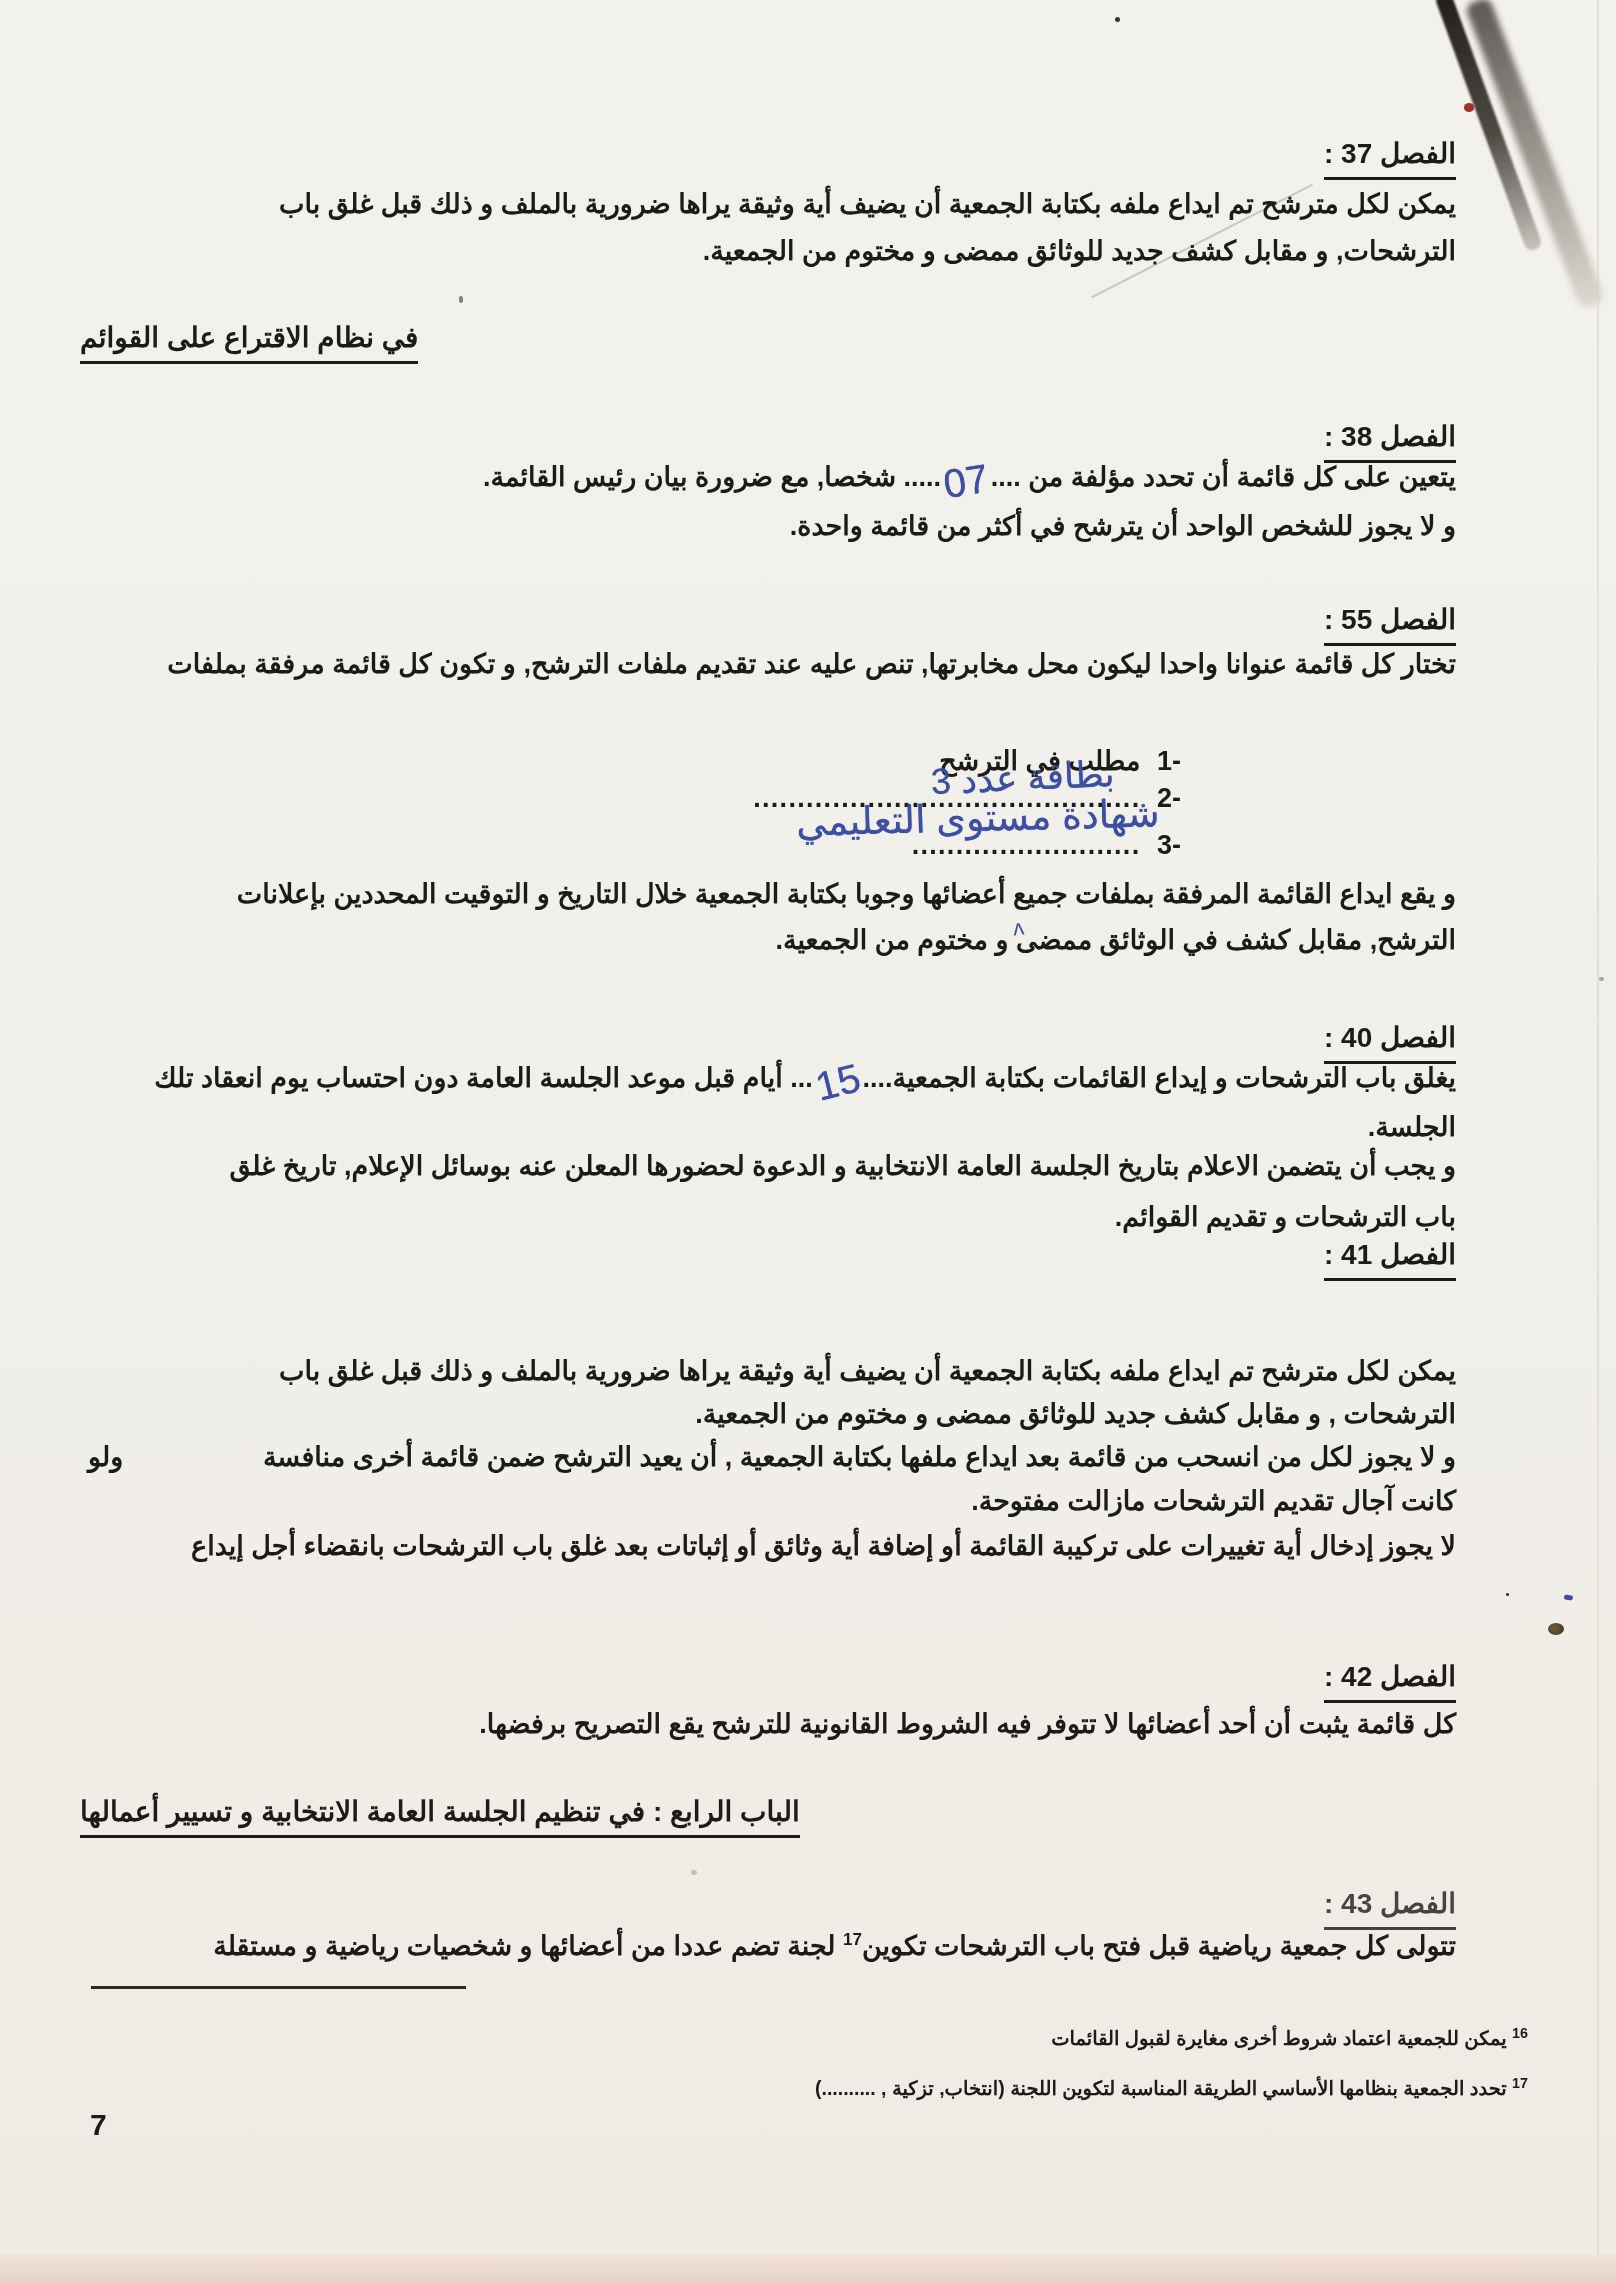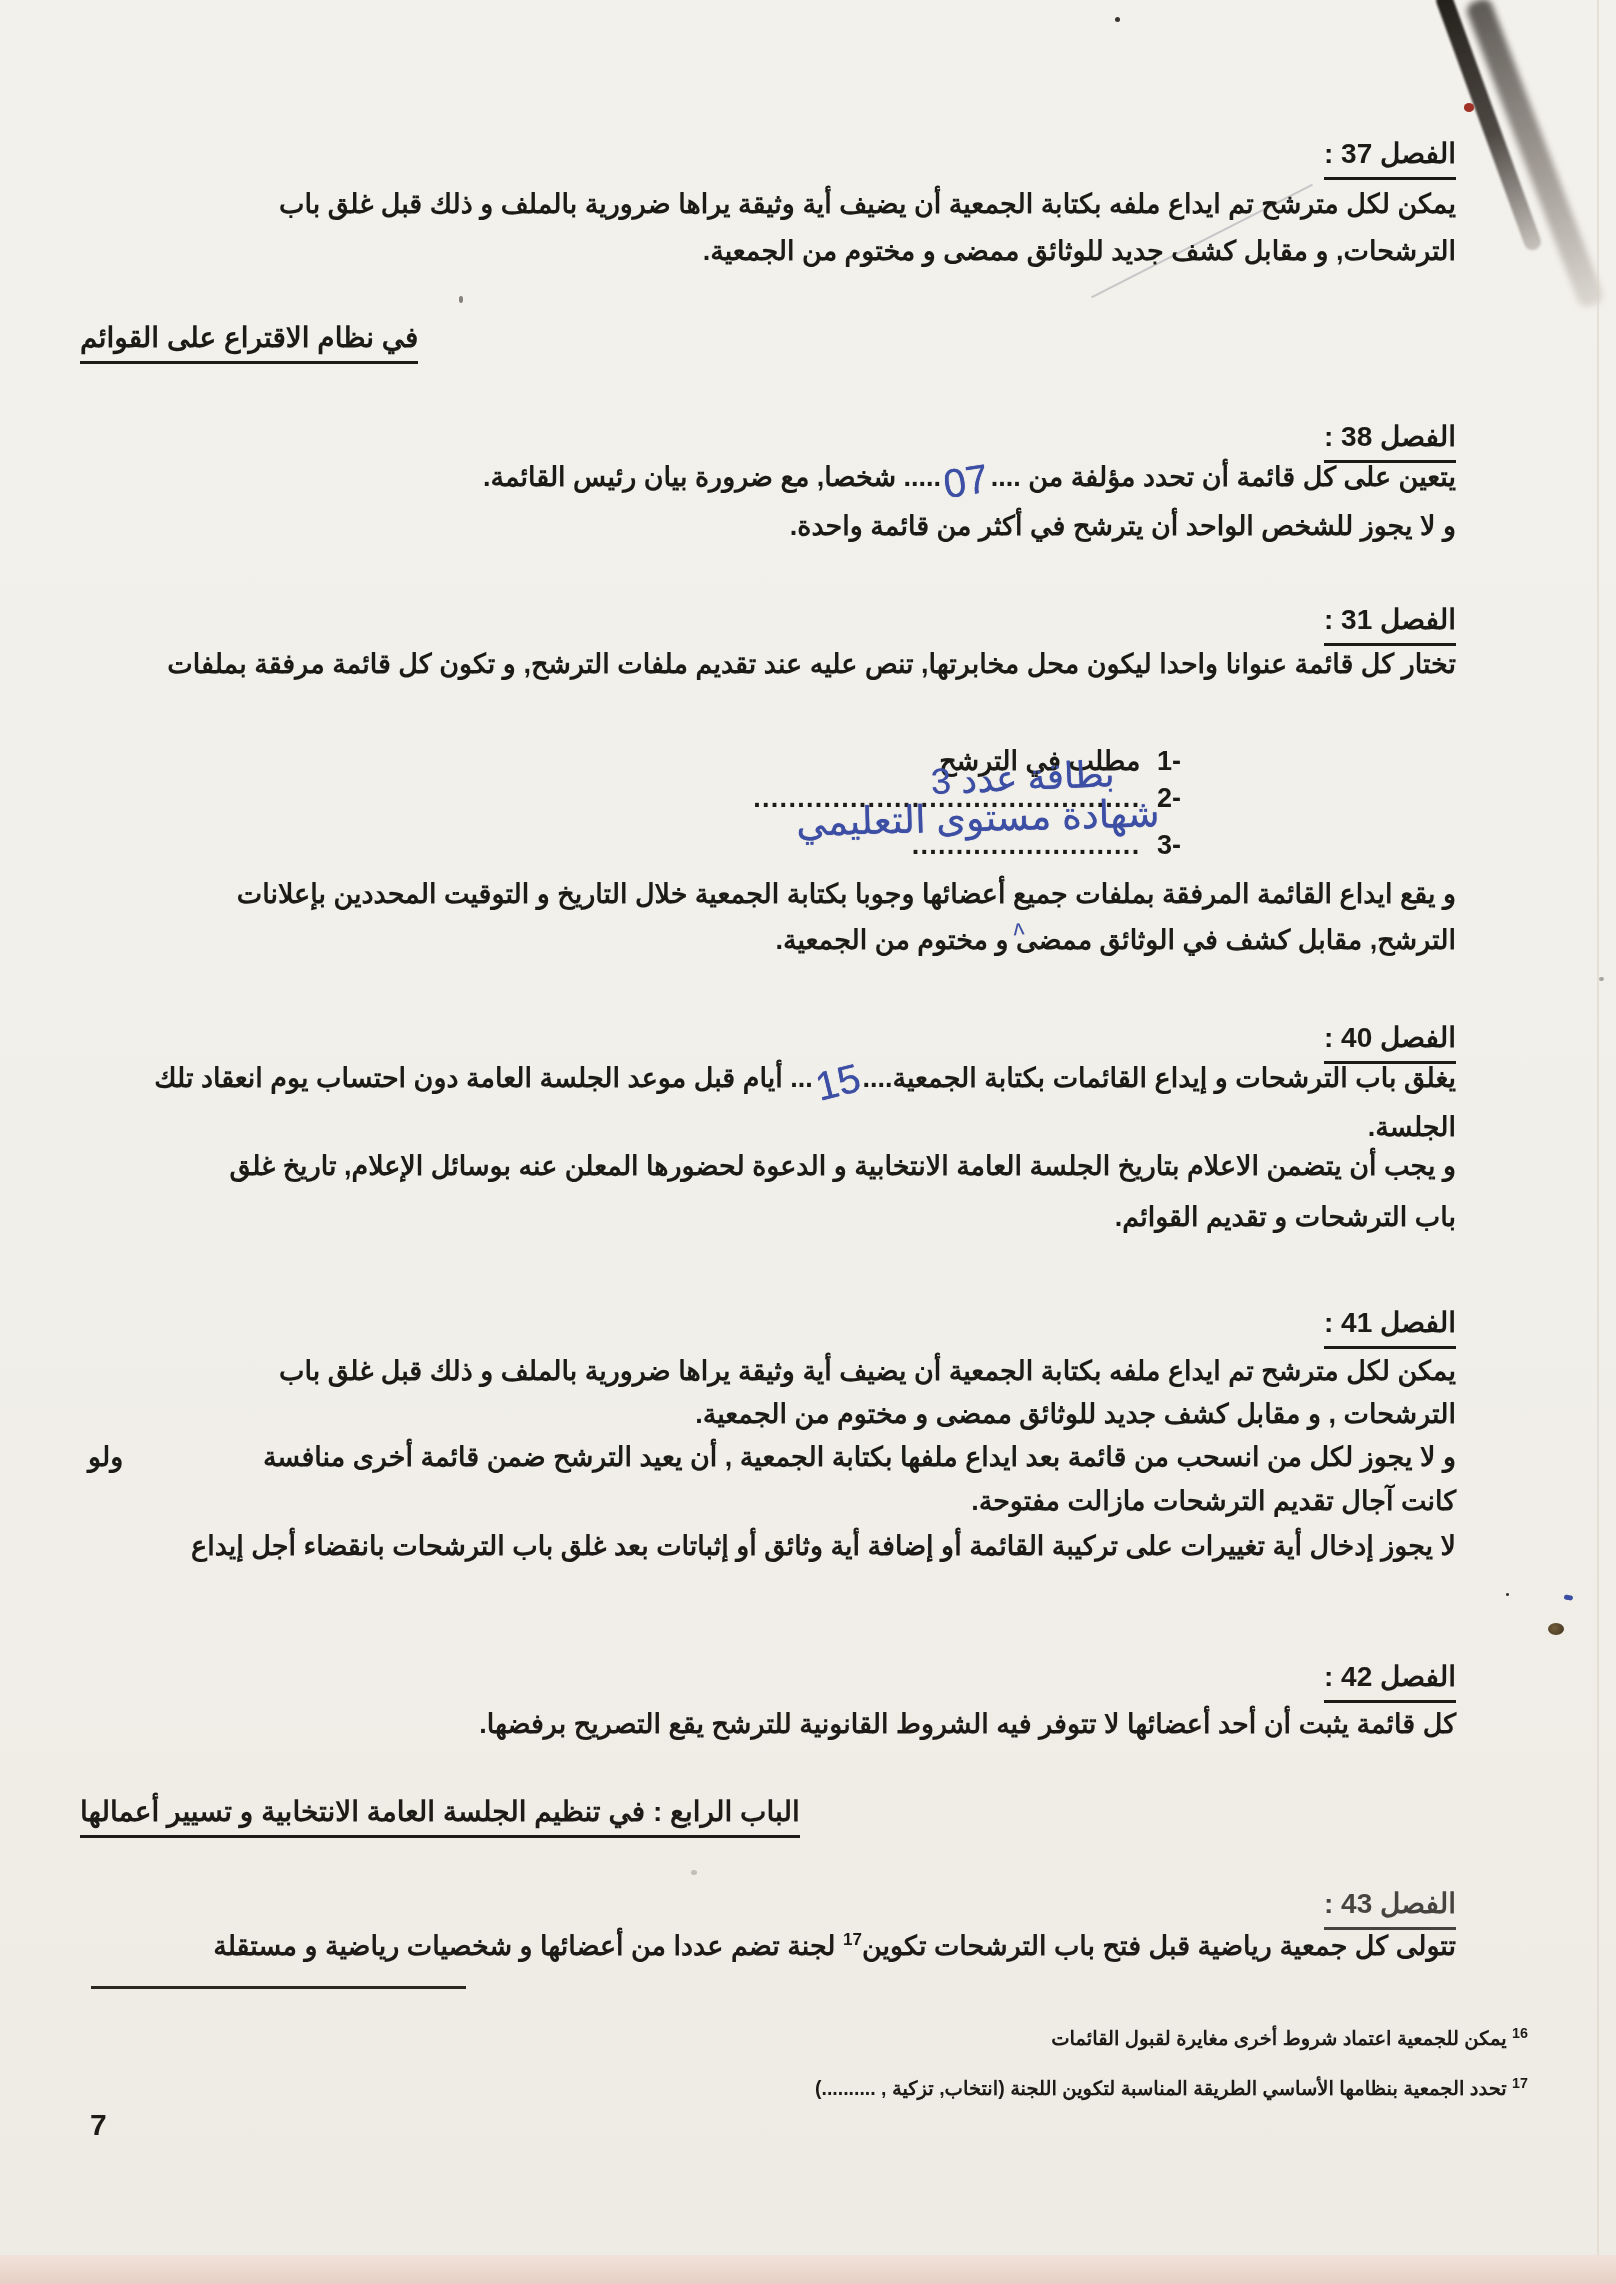--- a/index.html
+++ b/index.html
@@ -82,21 +82,21 @@
   <div class="center-wrap" style="top:321px">
     <span class="u-heading">في نظام الاقتراع على القوائم</span>
   </div>
 
   <div class="title" style="top:420px">الفصل 38 :</div>
   <div class="line" style="top:461px">
     <span>يتعين على كل قائمة أن تحدد مؤلفة من ....</span><span class="hand hand-inline rot-07" dir="ltr">07</span><span>..... شخصا, مع ضرورة بيان رئيس القائمة.</span>
   </div>
   <div class="line" style="top:510px">و لا يجوز للشخص الواحد أن يترشح في أكثر من قائمة واحدة.</div>
 
-  <div class="title" style="top:603px">الفصل 31 :</div>
+  <div class="title" style="top:603px">الفصل 55 :</div>
   <div class="line" style="top:648px">تختار كل قائمة عنوانا واحدا ليكون محل مخابرتها, تنص عليه عند تقديم ملفات الترشح, و تكون كل قائمة مرفقة بملفات</div>
 
   <div class="item" style="top:745px">
     <span class="num" dir="ltr">1-</span>
     <span>مطلب في الترشح</span>
   </div>
   <div class="item" style="top:783px">
     <span class="num" dir="ltr">2-</span>
     <span class="fill">
       <span class="dots">............................................</span>
@@ -117,21 +117,21 @@
   <div class="line" style="top:924px">الترشح, مقابل كشف في الوثائق ممضى و مختوم من الجمعية.</div>
 
   <div class="title" style="top:1021px">الفصل 40 :</div>
   <div class="line" style="top:1062px">
     <span>يغلق باب الترشحات و إيداع القائمات بكتابة الجمعية....</span><span class="hand hand-inline rot-15" dir="ltr">15</span><span>... أيام قبل موعد الجلسة العامة دون احتساب يوم انعقاد تلك</span>
   </div>
   <div class="line" style="top:1111px">الجلسة.</div>
   <div class="line" style="top:1150px">و يجب أن يتضمن الاعلام بتاريخ الجلسة العامة الانتخابية و الدعوة لحضورها المعلن عنه بوسائل الإعلام, تاريخ غلق</div>
   <div class="line" style="top:1201px">باب الترشحات و تقديم القوائم.</div>
 
-  <div class="title" style="top:1306px">الفصل 41 :</div>
+  <div class="title" style="top:1238px">الفصل 41 :</div>
   <div class="line" style="top:1355px">يمكن لكل مترشح تم ايداع ملفه بكتابة الجمعية أن يضيف أية وثيقة يراها ضرورية بالملف و ذلك قبل غلق باب</div>
   <div class="line" style="top:1398px">الترشحات , و مقابل كشف جديد للوثائق ممضى و مختوم من الجمعية.</div>
   <div class="line" style="top:1441px">
     <span class="gap-flex">
       <span>و لا يجوز لكل من انسحب من قائمة بعد ايداع ملفها بكتابة الجمعية , أن يعيد الترشح ضمن قائمة أخرى منافسة</span>
       <span>ولو</span>
     </span>
   </div>
   <div class="line" style="top:1485px">كانت آجال تقديم الترشحات مازالت مفتوحة.</div>
   <div class="line" style="top:1530px">لا يجوز إدخال أية تغييرات على تركيبة القائمة أو إضافة أية وثائق أو إثباتات بعد غلق باب الترشحات بانقضاء أجل إيداع</div>

